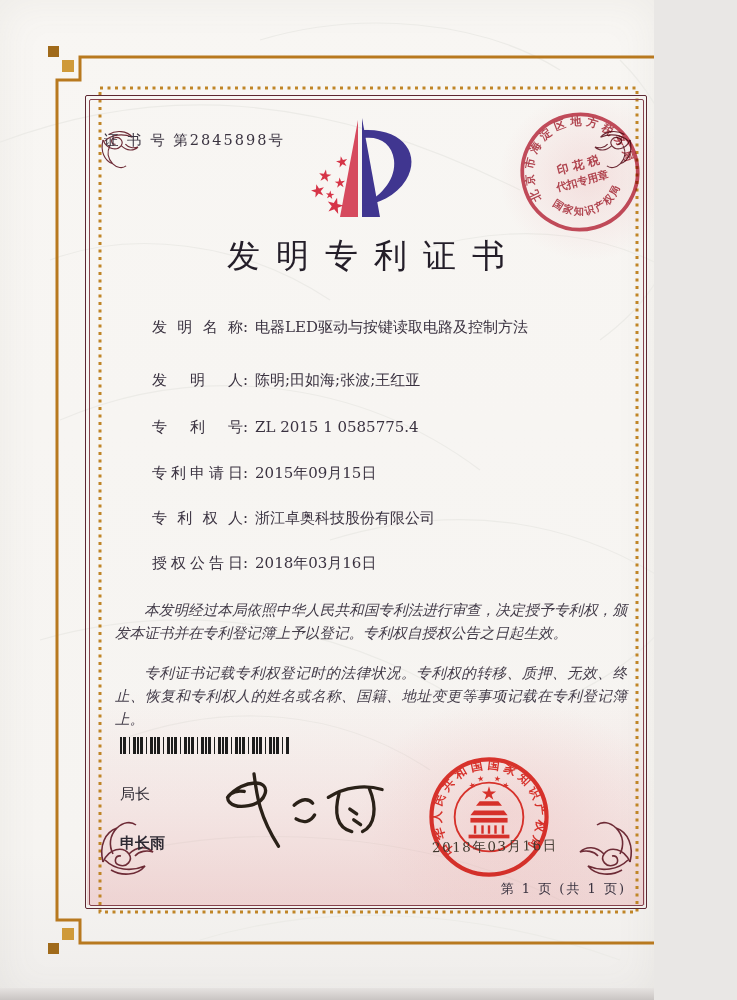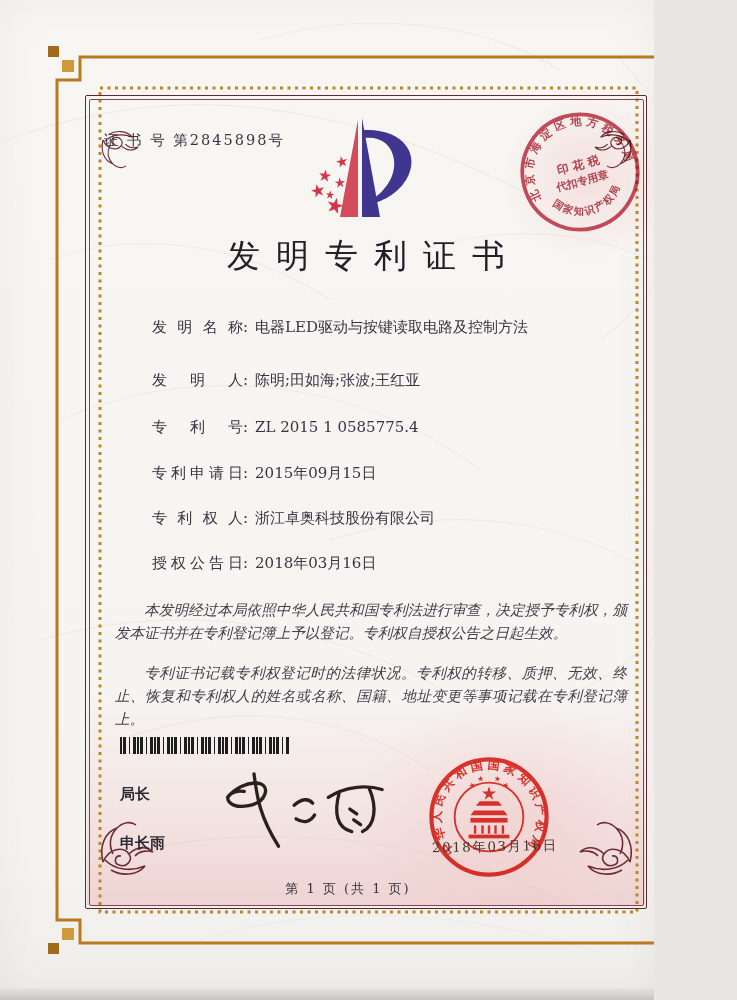--- a/index.html
+++ b/index.html
@@ -50,35 +50,35 @@
     line-height:23.3px; color:#433c49; font-style:italic; text-align:justify; }
   .body-text p { margin:16px; text-indent:2em; }
 
   .barcode { left:120px; top:737px; width:170px; height:17px; z-index:5;
     background:repeating-linear-gradient(90deg,
       #1d1d1d 0 2px, rgba(0,0,0,0) 2px 3px,
       #1d1d1d 3px 6px, rgba(0,0,0,0) 6px 9px,
       #1d1d1d 9px 10px, rgba(0,0,0,0) 10px 13px,
       #1d1d1d 13px 16px, rgba(0,0,0,0) 16px 17px); }
 
-  .director-title { left:120px; top:785px; z-index:5; font-size:15px; font-weight:700;
+  .director-title { left:120px; top:785px; z-index:5; font-size:15px; font-weight:400;
     font-family:"DejaVu Sans","Liberation Sans",sans-serif; color:#2e2a33; }
   .director-name { left:120px; top:834px; z-index:5; font-size:15px; font-weight:700;
     font-family:"DejaVu Sans","Liberation Sans",sans-serif; color:#2e2a33; }
 
   .signature { left:198px; top:768px; z-index:6; }
 
   .sipo-logo { left:290px; top:114px; z-index:5; }
 
   .tax-stamp { left:516px; top:108px; z-index:6; mix-blend-mode:multiply; opacity:0.92; }
   .cnipa-seal { left:424px; top:752px; z-index:6; mix-blend-mode:multiply; opacity:0.93; }
   .seal-date { left:432px; top:838px; z-index:7; font-size:13.5px; letter-spacing:1.5px;
     color:#3f382e; transform:rotate(-1.2deg); }
 
-  .footer-page { left:88px; top:880px; width:556px; z-index:5; text-align:center;
+  .footer-page { left:88px; top:880px; width:556px; z-index:5; text-align:right;
     font-size:13px; letter-spacing:2px; color:#3a3340; transform:translateX(-18px); }
 
   .scan-edge { left:0; bottom:0; width:737px; height:12px; z-index:8;
     background:linear-gradient(180deg,#e6e3e1,#c9c5c3); }
 </style>
 </head>
 <body>
 
 <div class="page">
 

